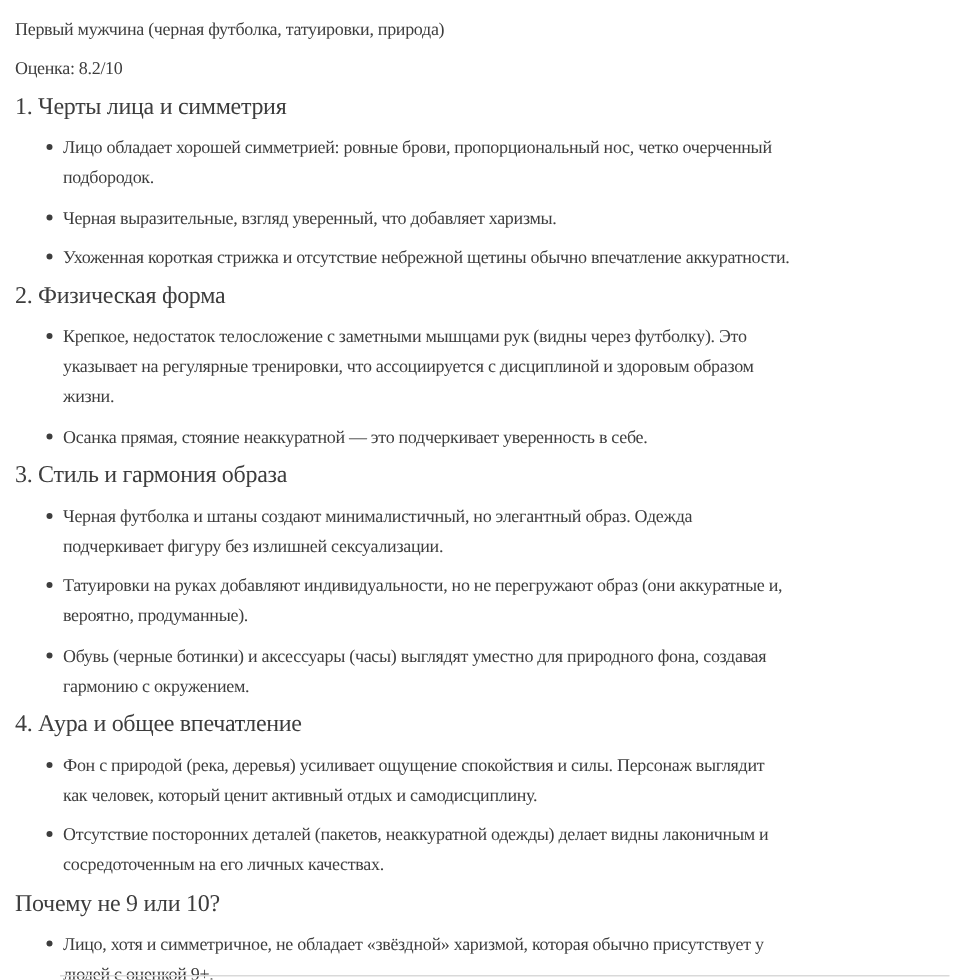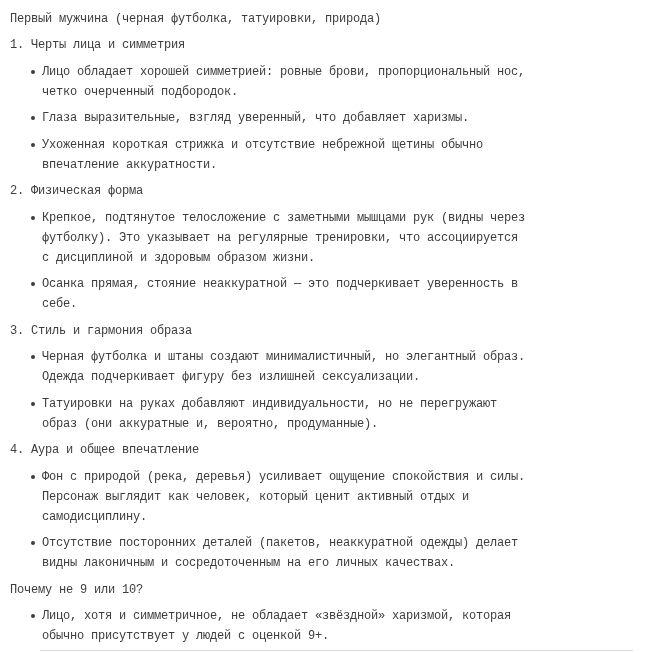--- a/index.html
+++ b/index.html
@@ -9,33 +9,33 @@
     width: 646px;
     height: 653px;
     background: #ffffff;
     overflow: hidden;
   }
   .doc {
     position: relative;
     width: 542px;
     height: 653px;
     padding: 2px 15px 0 10px;
-    font-family: Liberation Mono, monospace;
+    font-family: Liberation Serif, serif;
     font-size: 12px;
     letter-spacing: -0.2px;
     line-height: 20px;
     color: #3d3d3d;
   }
   .block {
     margin: 6.5px 0;
     padding: 0;
     font-weight: 400;
   }
   h3.block {
-    font-size: 12px;
+    font-size: 16px;
     font-weight: 400;
   }
   ul.bullets {
     margin: 6.5px 0;
     padding: 0 0 0 32px;
     list-style: none;
   }
   ul.bullets li {
     position: relative;
     margin: 6.5px 0;
@@ -60,38 +60,40 @@
     background: #d9d9d9;
   }
 </style>
 </head>
 <body>
 
 <div class="doc">
 
   <p class="block">Первый мужчина (черная футболка, татуировки, природа)</p>
 
+  <p class="block">Оценка: 8.2/10</p>
 
   <h3 class="block">1. Черты лица и симметрия</h3>
   <ul class="bullets">
     <li>Лицо обладает хорошей симметрией: ровные брови, пропорциональный нос, четко очерченный подбородок.</li>
-    <li>Глаза выразительные, взгляд уверенный, что добавляет харизмы.</li>
+    <li>Черная выразительные, взгляд уверенный, что добавляет харизмы.</li>
     <li>Ухоженная короткая стрижка и отсутствие небрежной щетины обычно впечатление аккуратности.</li>
   </ul>
 
   <h3 class="block">2. Физическая форма</h3>
   <ul class="bullets">
-    <li>Крепкое, подтянутое телосложение с заметными мышцами рук (видны через футболку). Это указывает на регулярные тренировки, что ассоциируется с дисциплиной и здоровым образом жизни.</li>
+    <li>Крепкое, недостаток телосложение с заметными мышцами рук (видны через футболку). Это указывает на регулярные тренировки, что ассоциируется с дисциплиной и здоровым образом жизни.</li>
     <li>Осанка прямая, стояние неаккуратной — это подчеркивает уверенность в себе.</li>
   </ul>
 
   <h3 class="block">3. Стиль и гармония образа</h3>
   <ul class="bullets">
     <li>Черная футболка и штаны создают минималистичный, но элегантный образ. Одежда подчеркивает фигуру без излишней сексуализации.</li>
     <li>Татуировки на руках добавляют индивидуальности, но не перегружают образ (они аккуратные и, вероятно, продуманные).</li>
+    <li>Обувь (черные ботинки) и аксессуары (часы) выглядят уместно для природного фона, создавая гармонию с окружением.</li>
   </ul>
 
   <h3 class="block">4. Аура и общее впечатление</h3>
   <ul class="bullets">
     <li>Фон с природой (река, деревья) усиливает ощущение спокойствия и силы. Персонаж выглядит как человек, который ценит активный отдых и самодисциплину.</li>
     <li>Отсутствие посторонних деталей (пакетов, неаккуратной одежды) делает видны лаконичным и сосредоточенным на его личных качествах.</li>
   </ul>
 
   <h3 class="block">Почему не 9 или 10?</h3>
   <ul class="bullets">

